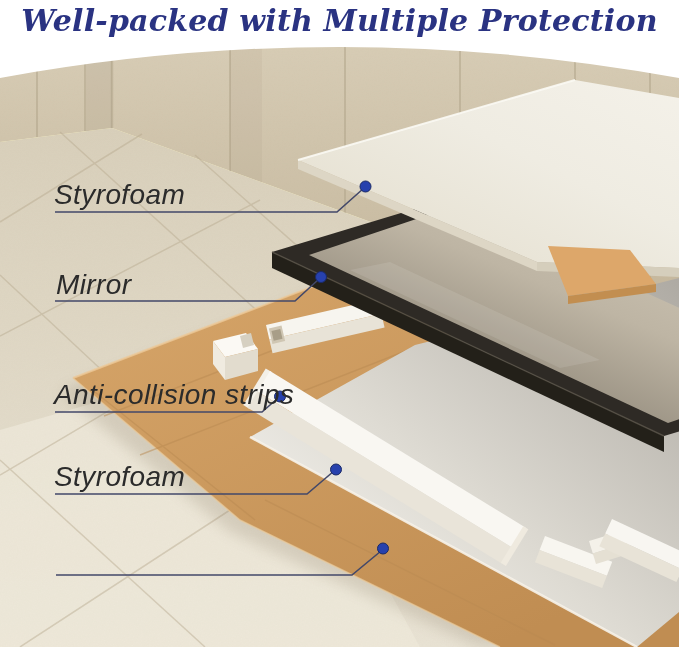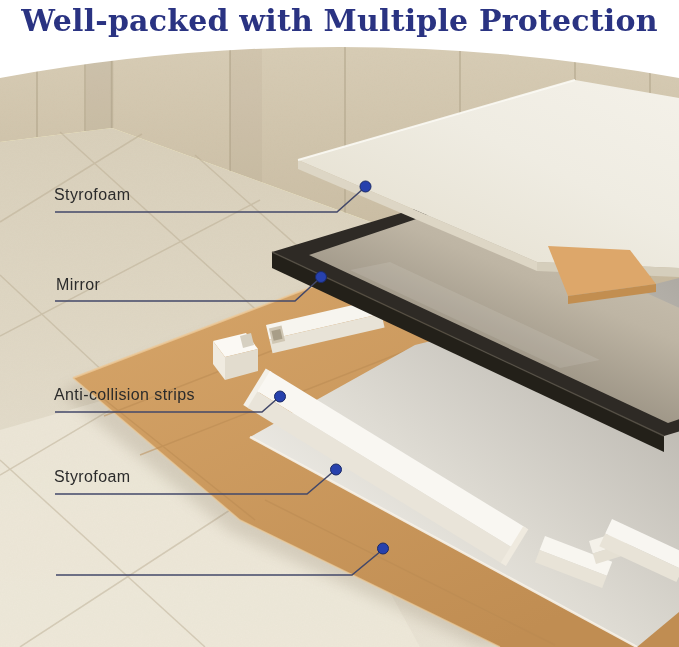--- a/index.html
+++ b/index.html
@@ -1,32 +1,33 @@
 <!DOCTYPE html>
 <html style="--title-text: #2a3382; --label-text: #2b2b2b; --callout-line: #434869; --callout-dot: #2741ad; --styrofoam: #f0ede4; --mirror-frame: #2e2a25; --carton: #cc9a60; --wall: #ccc0a8; --floor: #e4dcca; --background: #ffffff;"><head>
 <meta charset="utf-8">
 <style>
   html,body{margin:0;padding:0;background:#ffffff;}
   .stage{
     position:relative;width:679px;height:647px;overflow:hidden;background:#fef9c3;
     font-family:"Liberation Sans",sans-serif;
+    font-style:italic;
   }
   .scene{position:absolute;left:0;top:0;}
   .title{
     position:absolute;left:0;top:0;width:679px;height:44px;
     text-align:center;
     font-family:"DejaVu Serif","Liberation Serif",serif;
     font-weight:bold;font-size:30px;line-height:42px;
     color:var(--title-text,#2a3382);
     letter-spacing:0.2px;
     white-space:nowrap;
   }
   .label{
     position:absolute;
-    font-size:16px;line-height:28px;
+    font-size:28px;line-height:28px;
     color:var(--label-text,#2b2b2b);
     letter-spacing:0.4px;
     white-space:nowrap;
   }
   .callout-line{stroke:var(--callout-line,#434869);stroke-width:1.6;fill:none;}
   .callout-dot{fill:var(--callout-dot,#2741ad);stroke:#1b2a66;stroke-width:1;}
 </style>
 </head>
 <body>
 

